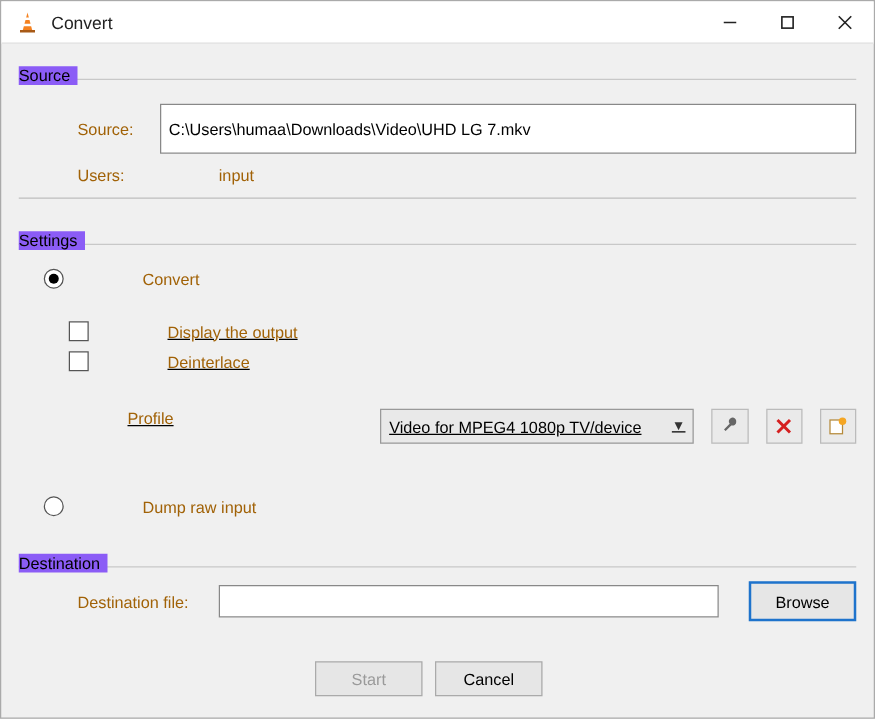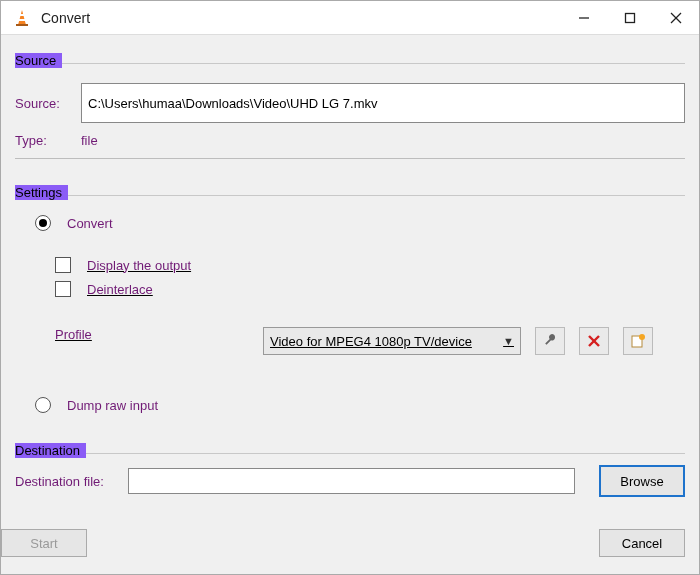--- a/index.html
+++ b/index.html
@@ -6,39 +6,39 @@
   body { margin: 0; width: 700px; height: 575px; background: #f0f0f0; border: 1px solid #aaa; }
   .titlebar { display: flex; align-items: center; height: 34px; background: #fff; border-bottom: 1px solid #ddd; }
   .titlebar .icon { width: 22px; height: 22px; margin: 0 8px 0 10px; display:flex; align-items:center; justify-content:center;}
   .titlebar .title { flex: 0 0 auto; font-size: 14px; color: #222; }
   .titlebar .spacer { flex: 1; }
   .winbtn { width: 46px; height: 34px; display: flex; align-items: center; justify-content: center; color:#222; }
   .content { padding: 10px 14px 12px 14px; }
   .group-body { border-top: 1px solid transparent; padding: 6px 0 14px 0; }
   .hr { border-bottom: 1px solid #bdbdbd; margin: 10px 0 4px 0; }
   .row { display: flex; align-items: center; gap: 8px; margin: 8px 0; }
-  .lbl { color:#701a75; }
+  .lbl { color:#a16207;margin-left:47px; }
   .lbl-w { width: 58px; }
   .text-input { flex:1; height: 40px; border: 1px solid #888; background:#fff; padding: 2px 6px; font-size:13px; }
   .radio, .checkbox { width: 16px; height: 16px; border: 1px solid #555; background:#fff; display:inline-flex; align-items:center; justify-content:center; margin-right:8px; flex:0 0 auto;}
   .radio { border-radius: 50%; }
   .radio.checked::after { content:""; width:8px; height:8px; background:#000; border-radius:50%; }
   .checkbox { border-radius:0; }
   .indent1 { padding-left: 20px; }
   .indent2 { padding-left: 40px; text-decoration: underline; }
   .select { width: 258px; height: 28px; border:1px solid #999; background:#e9e9e9; display:flex; align-items:center; padding:0 6px; justify-content:space-between; }
   .select .caret { font-size:11px; color:#333; }
   .icon-btn { width: 30px; height: 28px; border:1px solid #bbb; background:#eaeaea; display:inline-flex; align-items:center; justify-content:center; margin-left:6px; }
   .profile-row { display:flex; align-items:flex-start; }
   .profile-lbl { width: 200px; }
   .dest-row { display:flex; align-items:center; gap:24px; }
   .dest-label { flex:0 0 auto; }
   .dest-input { flex:1; height:26px; border:1px solid #888; background:#fff; padding:2px 6px; }
   .browse-btn { width: 86px; height: 32px; border:2px solid #1e73cc; background:#e6e6e6; color:#000; }
-  .footer { display:flex; justify-content:space-between; gap:10px; padding: 14px 14px 14px 0; }
+  .footer { display:flex; justify-content:center; gap:10px; padding: 14px 14px 14px 0; }
   .btn { width: 86px; height: 28px; border:1px solid #aaa; background:#e6e6e6; }
   .btn.disabled { color:#9a9a9a; }
   .section-title-wrap { position:relative; margin-top:8px; }
   .section-title-wrap .line { position:absolute; left:0; right:0; top:10px; height:1px; background:#c8c8c8; }
   .section-title-wrap .txt { position:relative; background:#8b5cf6; padding:0 6px 0 0; display:inline-block; }
   .src-type-row { display:flex; align-items:center; gap:8px; margin:10px 0 2px 0; }
   svg { display:block; }
 </style>
 </head>
 <body>
@@ -77,22 +77,22 @@
   <div class="section-title-wrap">
     <div class="line"></div>
     <span class="txt">Source</span>
   </div>
   <div class="group-body">
     <div class="row">
       <span class="lbl lbl-w">Source:</span>
       <input class="text-input" type="text" value="C:\Users\humaa\Downloads\Video\UHD LG 7.mkv" style="">
     </div>
     <div class="src-type-row">
-      <span class="lbl lbl-w">Type:</span>
-      <span class="lbl">file</span>
+      <span class="lbl lbl-w">Users:</span>
+      <span class="lbl">input</span>
     </div>
     <div class="hr"></div>
   </div>
 
   <div class="section-title-wrap">
     <div class="line"></div>
     <span class="txt">Settings</span>
   </div>
   <div class="group-body">
     <div class="row indent1">

